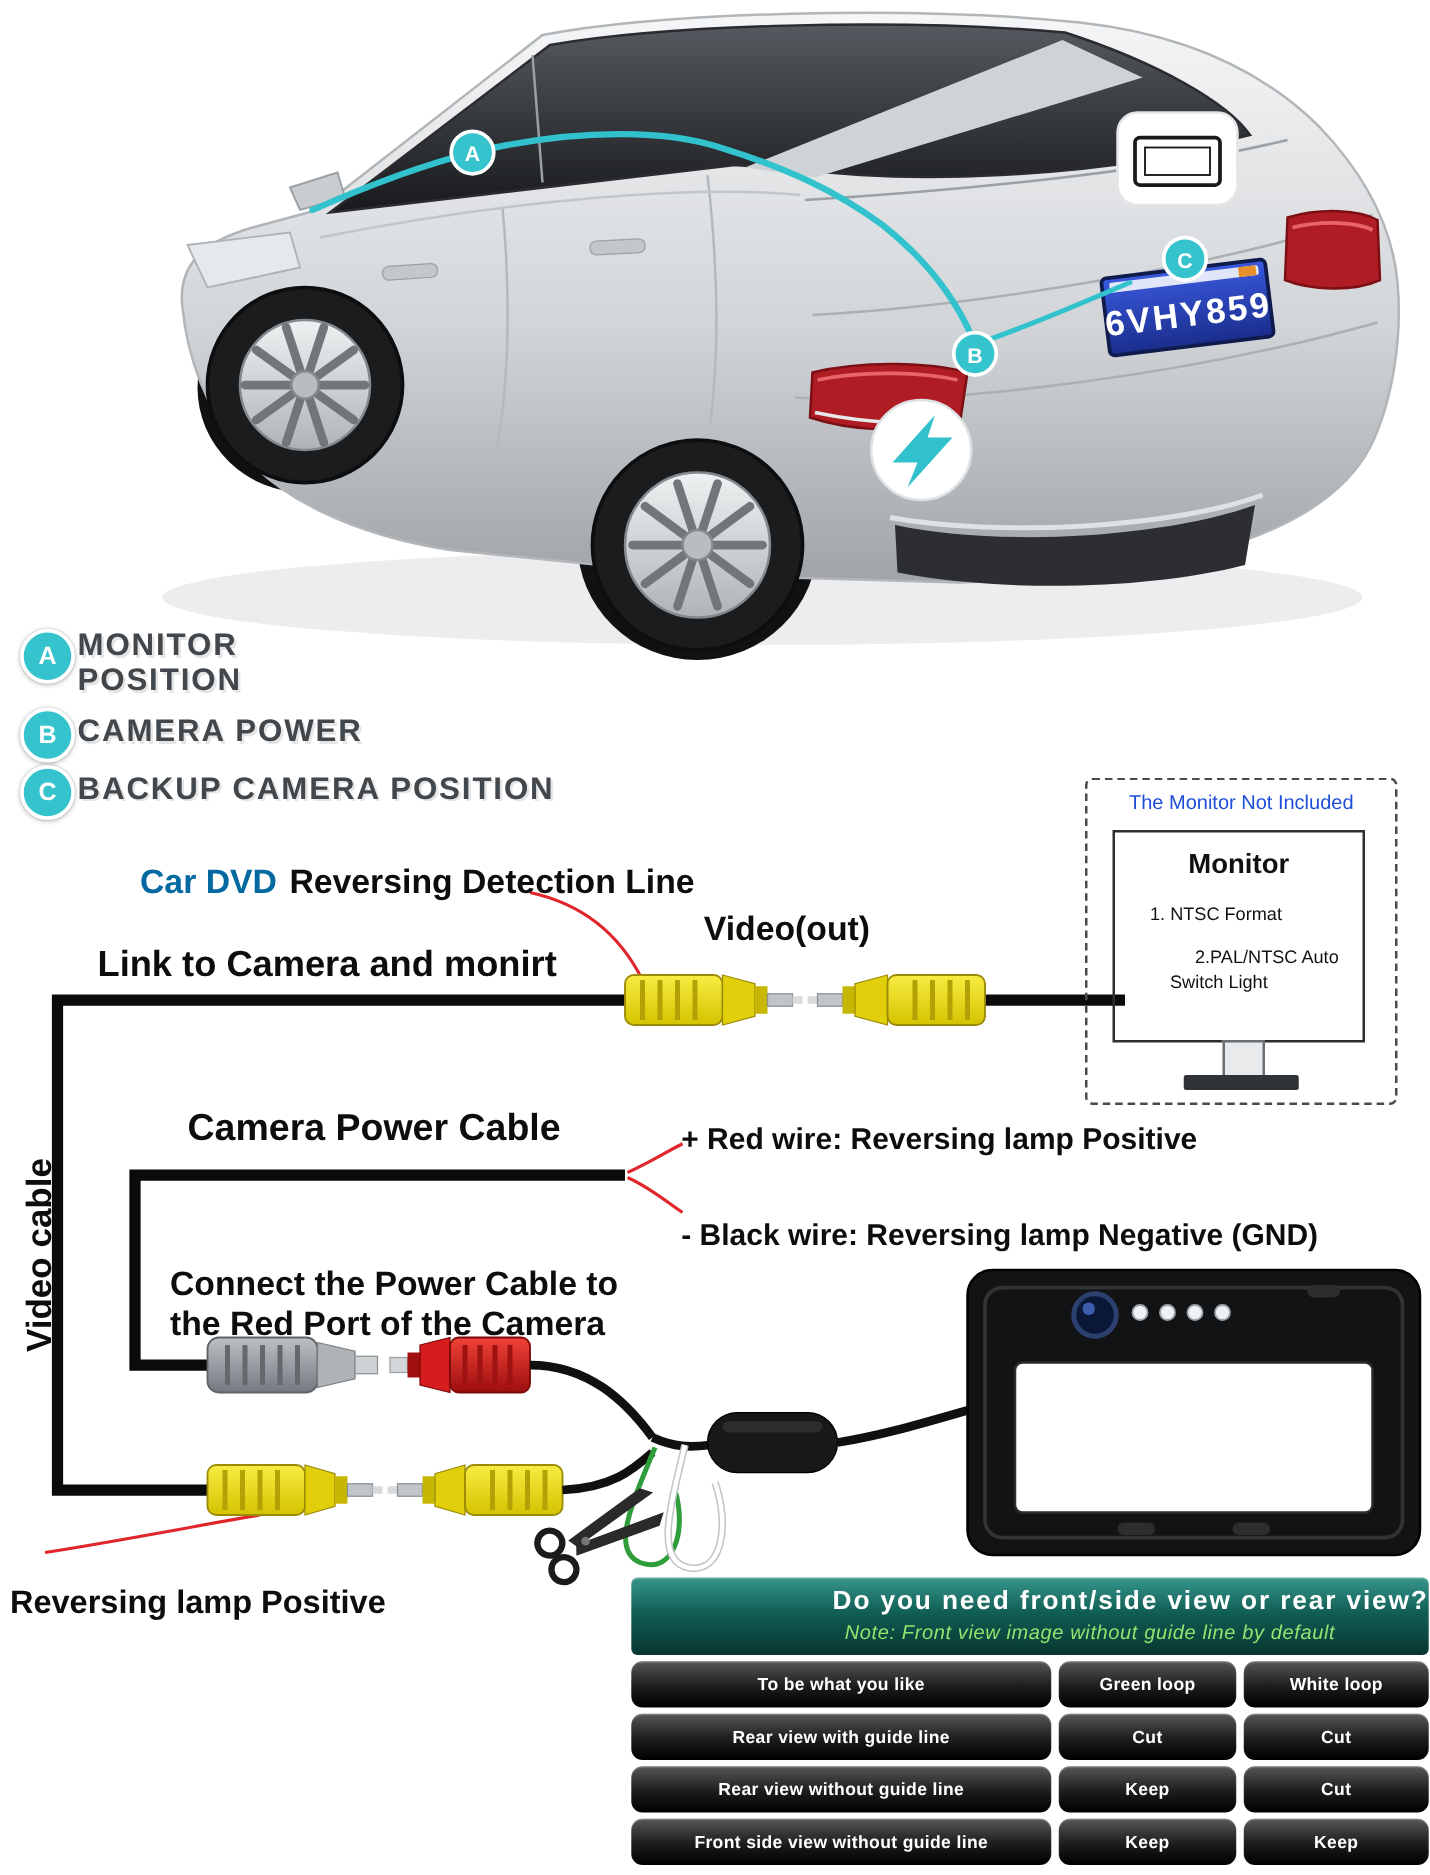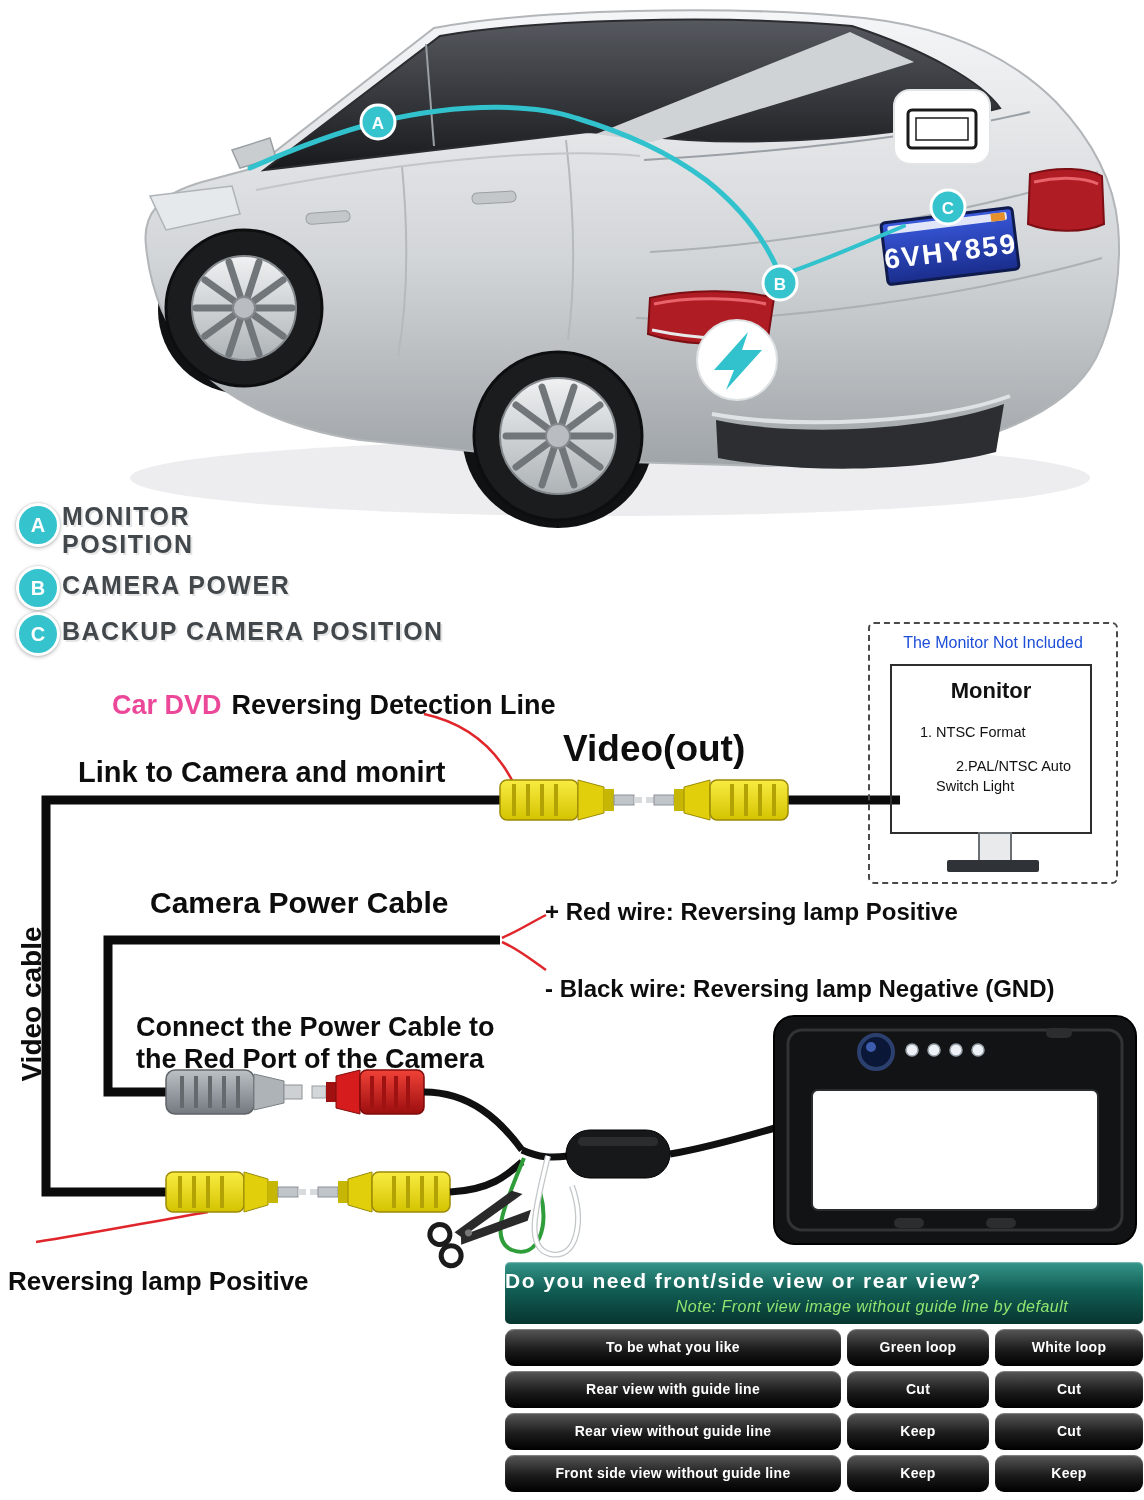--- a/index.html
+++ b/index.html
@@ -1,20 +1,20 @@
 <!DOCTYPE html>
 <html><head>
 <meta charset="utf-8">
 <style>
   html,body{margin:0;padding:0;background:#fff;}
   .page{position:relative;width:1144px;height:1500px;background:#fff;overflow:hidden;
         font-family:"Liberation Sans",sans-serif;color:#111;}
   .layer-svg{position:absolute;left:0;top:0;z-index:1;}
   .t{position:absolute;z-index:3;font-weight:bold;white-space:nowrap;color:#0d0d0d;}
-  .red-text{color:#ec4899;}
+  .red-text{color:#0369a1;}
   .gap{margin-left:10px;}
   
   .badge{position:absolute;z-index:3;width:38px;height:38px;border-radius:50%;
          background:#35c3ce;border:3px solid #fff;box-shadow:0 1px 4px rgba(0,0,0,.28),0 0 0 1px rgba(0,0,0,.05);
          color:#fff;font-weight:bold;font-size:20px;line-height:38px;text-align:center;}
   .legend-label{position:absolute;z-index:3;font-weight:bold;font-size:25px;letter-spacing:1.5px;
                 color:#42474c;line-height:28px;text-shadow:2px 2px 0 rgba(0,0,0,.10);white-space:nowrap;}
   
   .monitor-box{position:absolute;z-index:2;left:868px;top:622px;width:246px;height:258px;
                border:2px dashed #4a4a4a;border-radius:6px;background:transparent;}
@@ -25,21 +25,21 @@
   .monitor-spec2{position:absolute;left:28px;top:92px;font-size:14.5px;margin-left:36px;}
   .monitor-spec3{position:absolute;left:44px;top:112px;font-size:14.5px;}
   .monitor-pole{position:absolute;left:50%;margin-left:-15px;top:208px;width:30px;height:26px;
                 background:#e8eaec;border:2px solid #6a6f73;}
   .monitor-base{position:absolute;left:50%;margin-left:-46px;top:236px;width:92px;height:12px;
                 background:#2f3337;border-radius:2px;}
   
   .qtable{position:absolute;z-index:3;left:505px;top:1262px;width:638px;}
   .qtable-header{height:62px;border-radius:5px;background:linear-gradient(180deg,#37968a 0%,#115e55 45%,#07352f 100%);
                  box-shadow:inset 0 1px 1px rgba(255,255,255,.35);position:relative;}
-  .qtable-title{position:absolute;left:0;top:7px;width:100%;text-align:left;color:#fff;
+  .qtable-title{position:absolute;left:0;top:7px;width:100%;text-align:right;color:#fff;
                 font-weight:bold;font-size:21px;letter-spacing:1.5px;}
   .qtable-note{position:absolute;left:0;top:36px;width:100%;text-align:center;color:#8fe56f;
                font-style:italic;font-size:16px;letter-spacing:.5px;margin-left:48px;}
   .qtable-row{display:grid;grid-template-columns:336px 142px 148px;gap:6px;margin-top:5px;}
   .qtable-cell{height:37px;line-height:37px;text-align:center;color:#fff;font-weight:bold;font-size:14px;
                border-radius:9px;background:linear-gradient(180deg,#575757 0%,#1c1c1c 55%,#000 100%);
                box-shadow:inset 0 1px 1px rgba(255,255,255,.28);letter-spacing:.3px;}
   .vrot{transform:rotate(-90deg);text-align:center;}
 </style>
 </head>
@@ -278,21 +278,21 @@
     <span>POSITION</span>
   </div>
   <div class="badge" style="left:16px;top:566px;">B</div>
   <div class="legend-label" style="left:62px;top:571px;">CAMERA POWER</div>
   <div class="badge" style="left:16px;top:612px;">C</div>
   <div class="legend-label" style="left:62px;top:617px;">BACKUP CAMERA POSITION</div>
 
   <div class="t" style="left:112px;top:690px;font-size:27px;">
     <span class="red-text">Car DVD</span><span class="gap">Reversing Detection Line</span>
   </div>
-  <div class="t" style="left:563px;top:728px;font-size:37px;">Video(out)</div>
+  <div class="t" style="left:563px;top:728px;font-size:27px;">Video(out)</div>
   <div class="t" style="left:78px;top:756px;font-size:29px;">Link to Camera and monirt</div>
   <div class="t vrot" style="left:-78px;top:988px;width:220px;font-size:28px;">Video cable</div>
   <div class="t" style="left:545px;top:898px;font-size:24px;">+ Red wire: Reversing lamp Positive</div>
   <div class="t" style="left:150px;top:886px;font-size:30px;">Camera Power Cable</div>
   <div class="t" style="left:545px;top:956px;font-size:24px;margin-top:19px;">- Black wire: Reversing lamp Negative (GND)</div>
   <div class="t" style="left:136px;top:1012px;font-size:27px;">Connect the Power Cable to</div>
   <div class="t" style="left:136px;top:1044px;font-size:27px;">the Red Port of the Camera</div>
   <div class="t" style="left:8px;top:1232px;font-size:26px;margin-top:34px;">Reversing lamp Positive</div>
 
   <div class="monitor-box">

